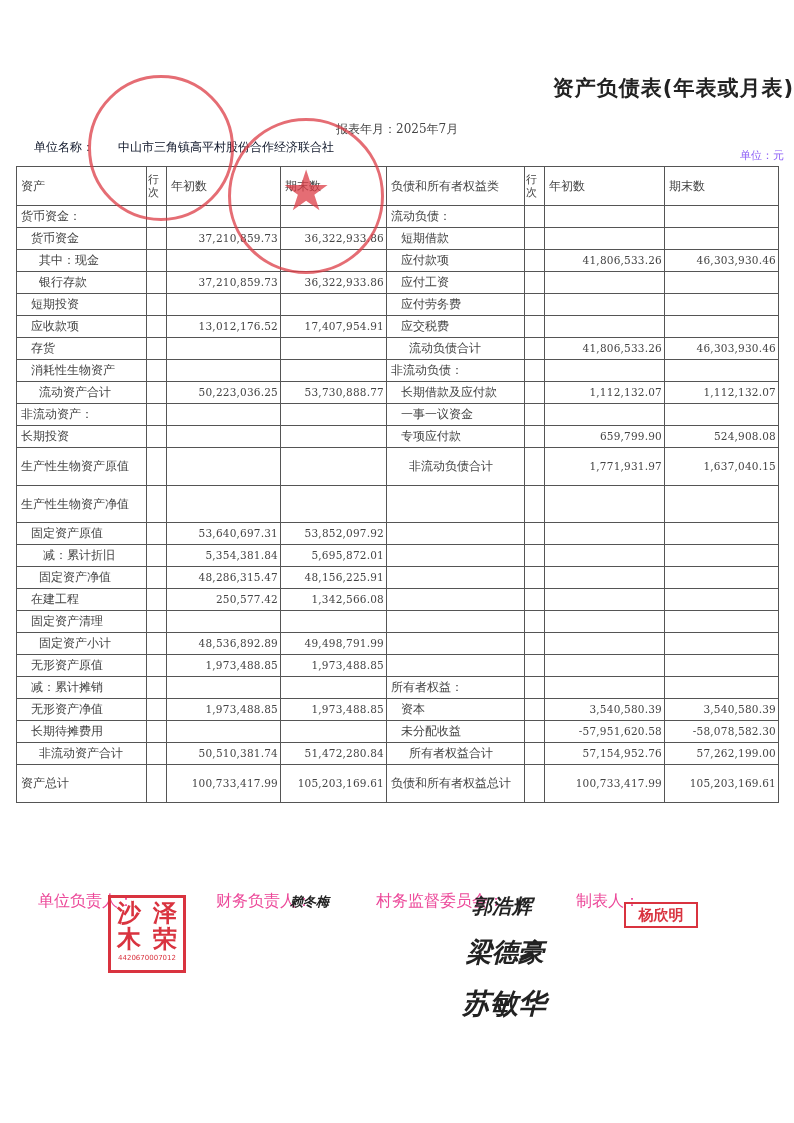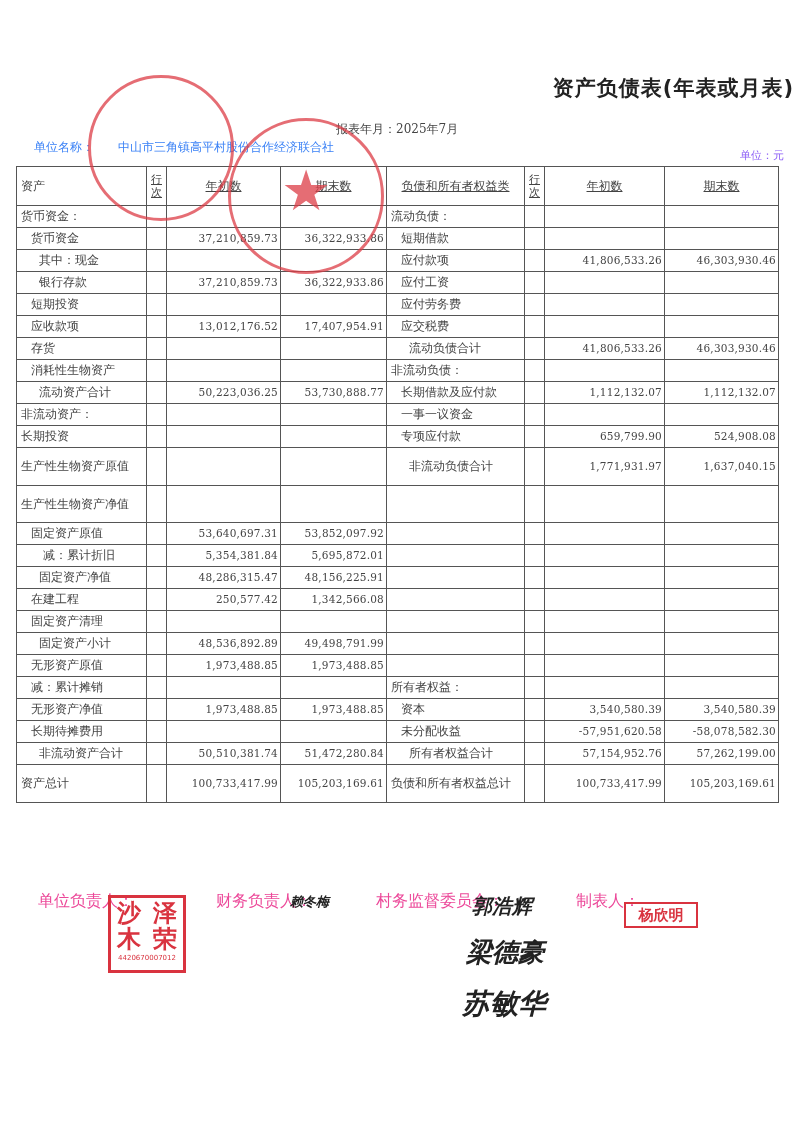--- a/index.html
+++ b/index.html
@@ -6,34 +6,34 @@
   body {
     width:794px; height:1123px; background:#ffffff; position:relative; overflow:hidden;
     font-family: "DejaVu Serif", "Liberation Serif", serif; color:#333;
   }
   .title {
     position:absolute; left:0; width:794px; top:74px; text-align:right;
     font-family:"DejaVu Sans", "Liberation Sans", sans-serif; font-weight:bold;
     font-size:21px; color:#222; letter-spacing:1px;
   }
   .report-date { position:absolute; left:336px; top:121px; font-size:12px; color:#444; }
-  .unit-name { position:absolute; left:34px; top:139px; font-size:12px; color:#3b82f6; }
+  .unit-name { position:absolute; left:34px; top:139px; font-size:12px; color:#0f172a; }
   .unit-name .lbl { margin-right:24px; }
   .unit { position:absolute; left:740px; top:148px; font-size:11px; color:#8b5cf6; }
 
   table.bs {
     position:absolute; left:16px; top:166px; border-collapse:collapse;
     font-size:12px; color:#444; table-layout:fixed;
   }
   table.bs td {
     border:1px solid #555; padding:0 4px; height:21px; vertical-align:middle;
     line-height:15px; overflow:hidden;
   }
   table.bs td.num { text-align:right; font-family:"DejaVu Serif", serif; font-size:10.5px; letter-spacing:0.2px; padding-right:2px; }
-  table.bs td.hdr { text-align:center; height:38px; font-size:12px;text-decoration:underline; }
+  table.bs td.hdr { height:38px; font-size:12px; }
   table.bs td.hdr-l { height:38px; }
   .ci1 { padding-left:14px !important; }
   .ci2 { padding-left:22px !important; }
   .ci3 { padding-left:26px !important; }
   .tall { height:37px !important; }
   .tall2 { height:42px !important; }
   .tall3 { height:36px !important; }
 
   .footer-label { position:absolute; top:891px; font-size:16px; color:#ec4899; }
   .sig { position:absolute; font-family:"DejaVu Serif", serif; font-style:italic; color:#222; font-weight:bold; }

